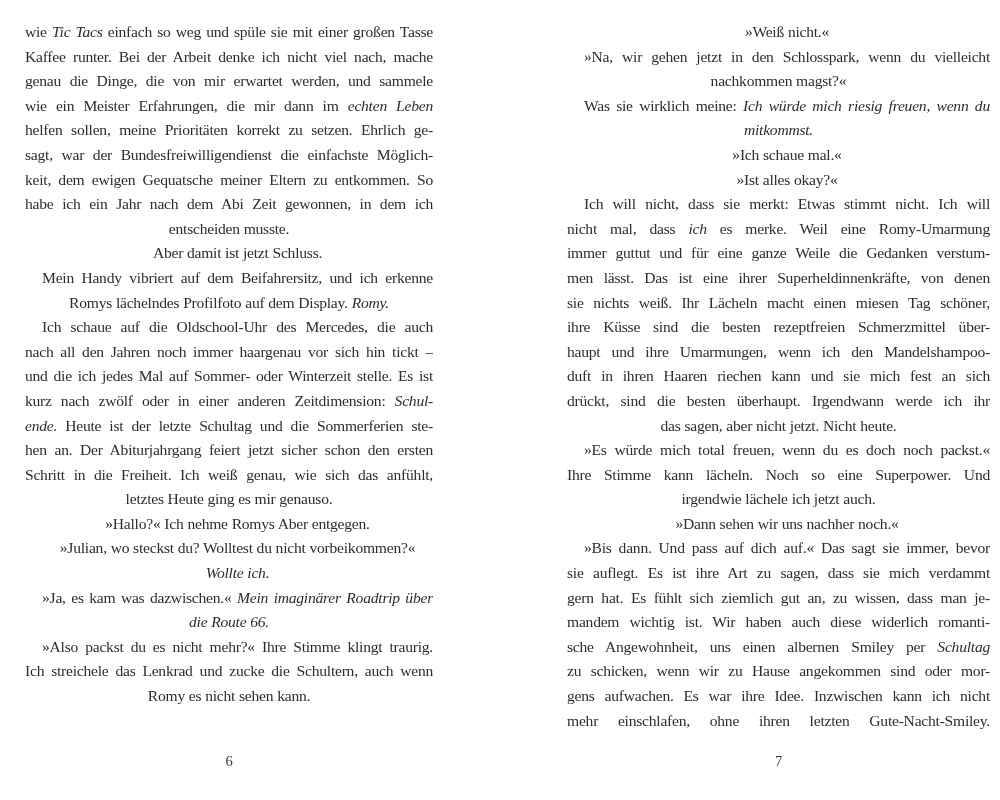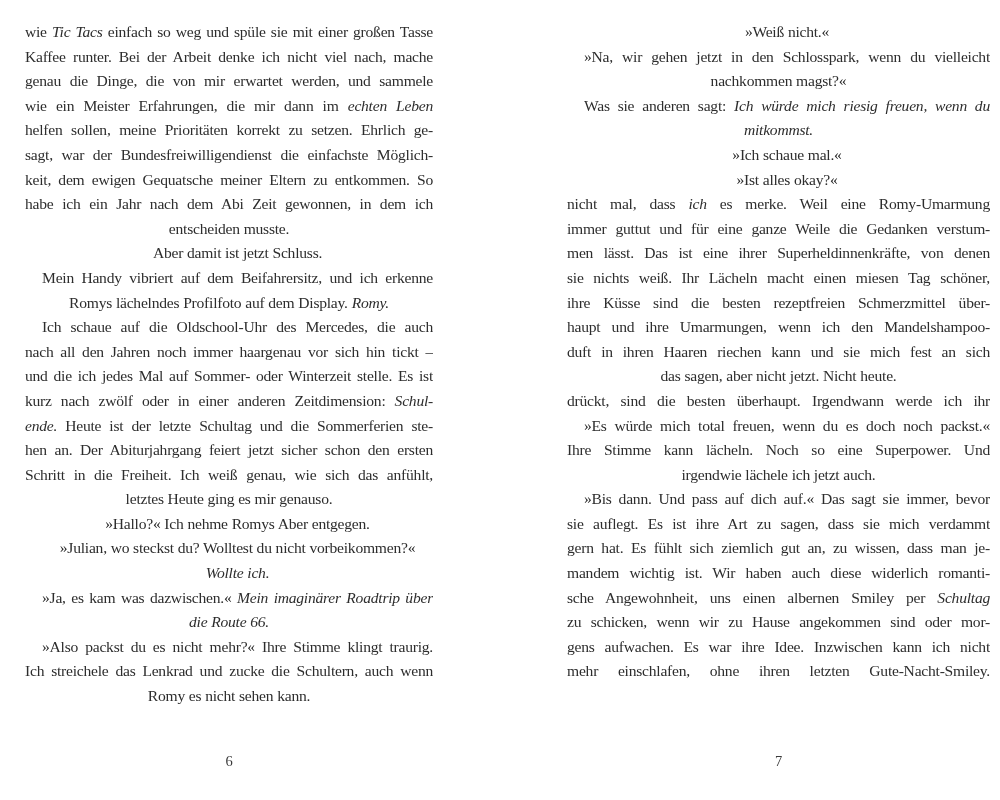--- a/index.html
+++ b/index.html
@@ -88,36 +88,38 @@
         <div class="line"><span>Romy es nicht sehen kann.</span></div>
       </div>
     <div class="page-num">6</div>
   </section>
 
   <section class="page right">
     <div class="page-text">
         <div class="line ind"><span>»Weiß nicht.«</span></div>
         <div class="line just ind"><span>»Na, wir gehen jetzt in den Schlosspark, wenn du vielleicht</span></div>
         <div class="line"><span>nachkommen magst?«</span></div>
-        <div class="line just ind"><span>Was sie anderen sagt: </span><span class="it">Ich würde mich riesig freuen, wenn du</span></div>
+        <div class="line just ind"><span>Was sie wirklich meine: </span><span class="it">Ich würde mich riesig freuen, wenn du</span></div>
         <div class="line"><span class="it">mitkommst.</span></div>
         <div class="line ind"><span>»Ich schaue mal.«</span></div>
         <div class="line ind"><span>»Ist alles okay?«</span></div>
+        <div class="line just ind"><span>Ich will nicht, dass sie merkt: Etwas stimmt nicht. Ich will</span></div>
         <div class="line just"><span>nicht mal, dass </span><span class="it">ich</span><span> es merke. Weil eine Romy-Umarmung</span></div>
         <div class="line just"><span>immer guttut und für eine ganze Weile die Gedanken verstum-</span></div>
         <div class="line just"><span>men lässt. Das ist eine ihrer Superheldinnenkräfte, von denen</span></div>
         <div class="line just"><span>sie nichts weiß. Ihr Lächeln macht einen miesen Tag schöner,</span></div>
         <div class="line just"><span>ihre Küsse sind die besten rezeptfreien Schmerzmittel über-</span></div>
         <div class="line just"><span>haupt und ihre Umarmungen, wenn ich den Mandelshampoo-</span></div>
         <div class="line just"><span>duft in ihren Haaren riechen kann und sie mich fest an sich</span></div>
+        <div class="line just"><span>drückt, sind die besten überhaupt. Irgendwann werde ich ihr</span></div>
         <div class="line"><span>das sagen, aber nicht jetzt. Nicht heute.</span></div>
-        <div class="line just"><span>drückt, sind die besten überhaupt. Irgendwann werde ich ihr</span></div>
         <div class="line just ind"><span>»Es würde mich total freuen, wenn du es doch noch packst.«</span></div>
         <div class="line just"><span>Ihre Stimme kann lächeln. Noch so eine Superpower. Und</span></div>
         <div class="line"><span>irgendwie lächele ich jetzt auch.</span></div>
+        <div class="line ind"><span>»Dann sehen wir uns nachher noch.«</span></div>
         <div class="line just ind"><span>»Bis dann. Und pass auf dich auf.« Das sagt sie immer, bevor</span></div>
         <div class="line just"><span>sie auflegt. Es ist ihre Art zu sagen, dass sie mich verdammt</span></div>
         <div class="line just"><span>gern hat. Es fühlt sich ziemlich gut an, zu wissen, dass man je-</span></div>
         <div class="line just"><span>mandem wichtig ist. Wir haben auch diese widerlich romanti-</span></div>
         <div class="line just"><span>sche Angewohnheit, uns einen albernen Smiley per </span><span class="it">Schultag</span></div>
         <div class="line just"><span>zu schicken, wenn wir zu Hause angekommen sind oder mor-</span></div>
         <div class="line just"><span>gens aufwachen. Es war ihre Idee. Inzwischen kann ich nicht</span></div>
         <div class="line just"><span>mehr einschlafen, ohne ihren letzten Gute-Nacht-Smiley.</span></div>
       </div>
     <div class="page-num">7</div>

